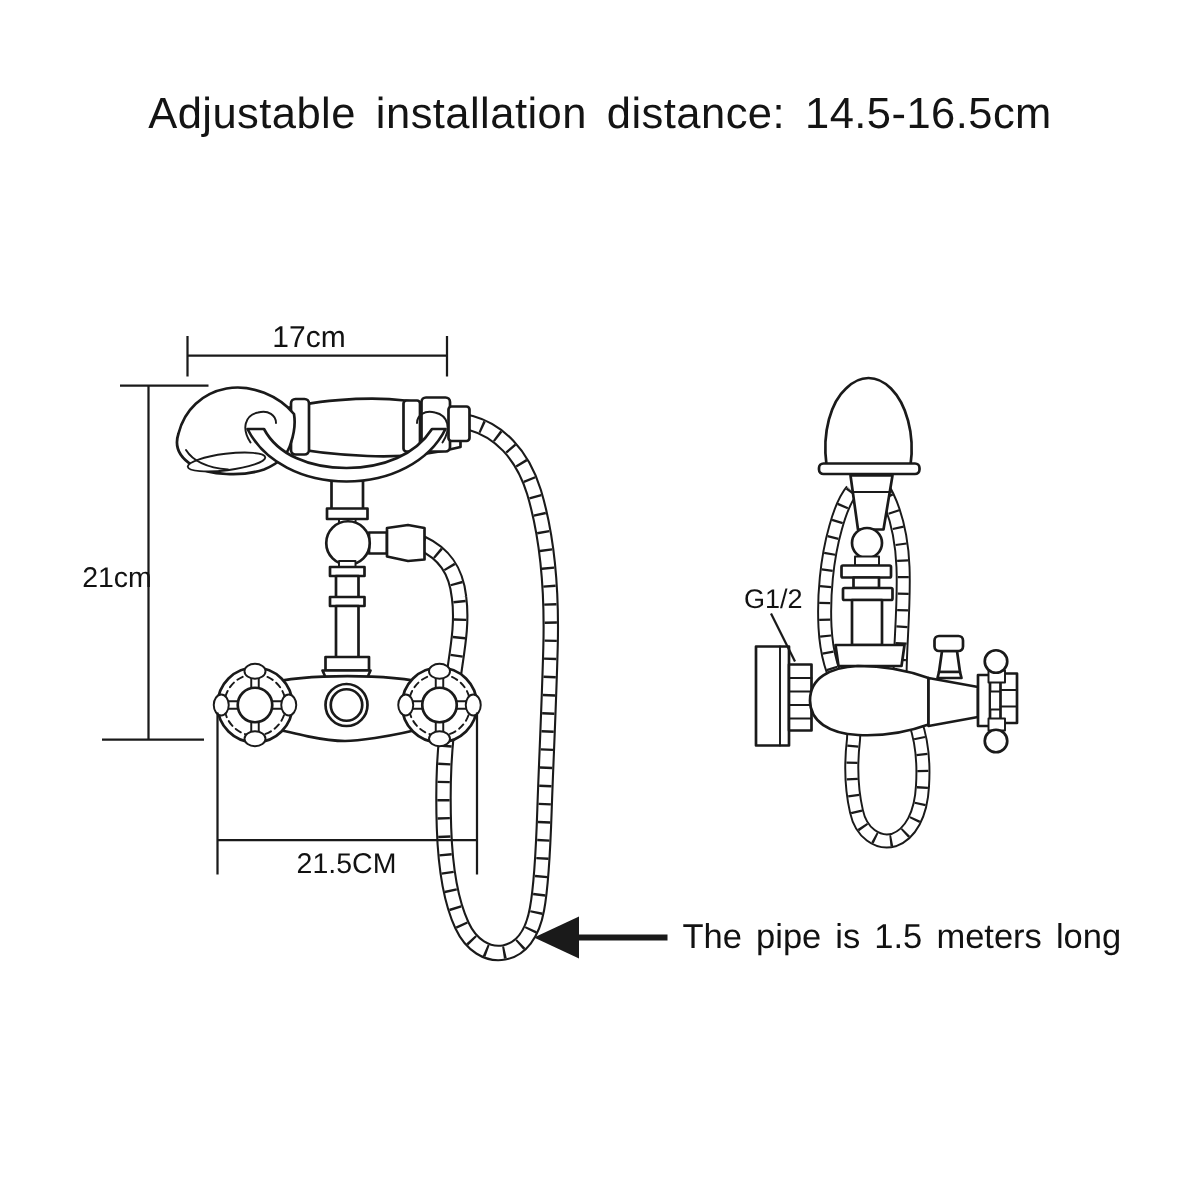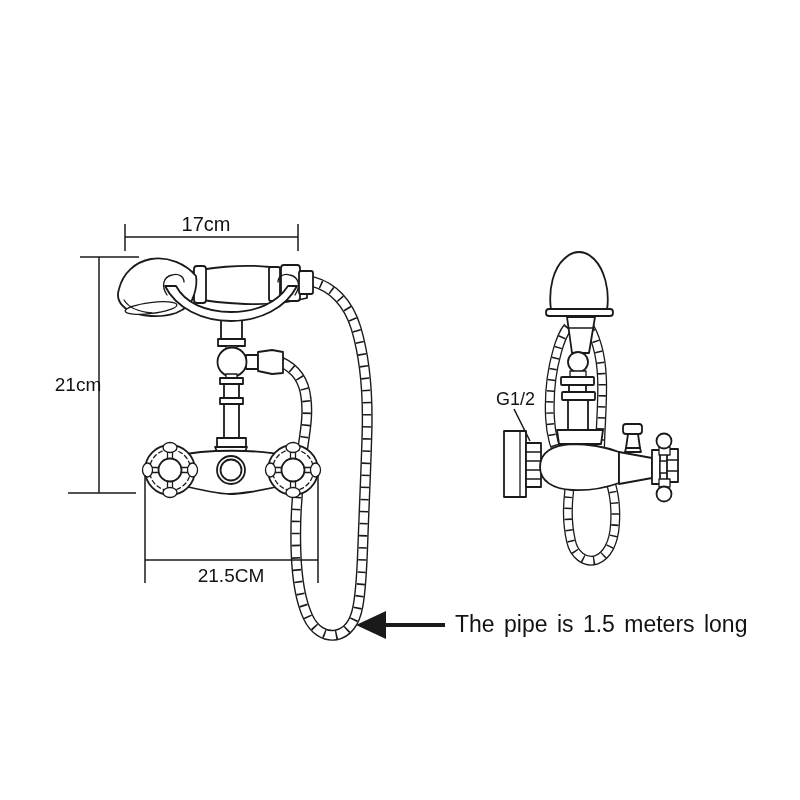--- a/index.html
+++ b/index.html
@@ -20,20 +20,21 @@
   .hi {fill:none;stroke:#ffffff;stroke-width:8.2;}
   .hb {fill:none;stroke:#1a1a1a;stroke-width:8.2;stroke-dasharray:1.6 10.5;}
   .ho2{fill:none;stroke:#1a1a1a;stroke-width:10;}
   .hi2{fill:none;stroke:#ffffff;stroke-width:7.4;}
   .hb2{fill:none;stroke:#1a1a1a;stroke-width:7.4;stroke-dasharray:1.5 9.5;}
 </style>
 </head>
 <body>
 
 <div class="canvas">
+  <div class="title">Adjustable installation distance: 14.5-16.5cm</div>
 
   <svg width="800" height="800" viewBox="0 0 800 800">
     <defs>
       <g id="cross-valve">
         <circle r="25" class="s"></circle>
         <circle r="20.5" class="s2 nf" stroke-dasharray="4 3"></circle>
         <rect x="-2.5" y="-21.5" width="5" height="11" class="s2"></rect>
         <rect x="-2.5" y="10.5" width="5" height="11" class="s2"></rect>
         <rect x="10.5" y="-2.5" width="11" height="5" class="s2"></rect>
         <rect x="-21.5" y="-2.5" width="11" height="5" class="s2"></rect>

